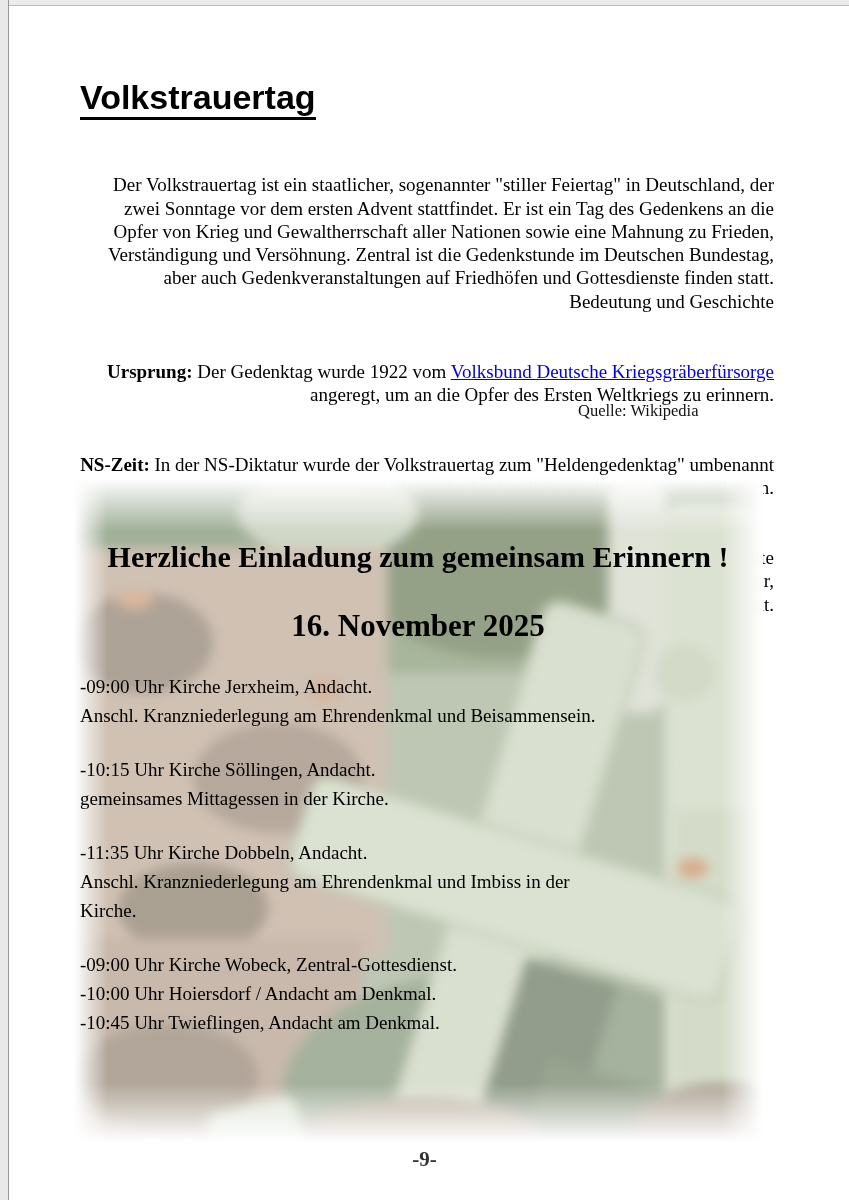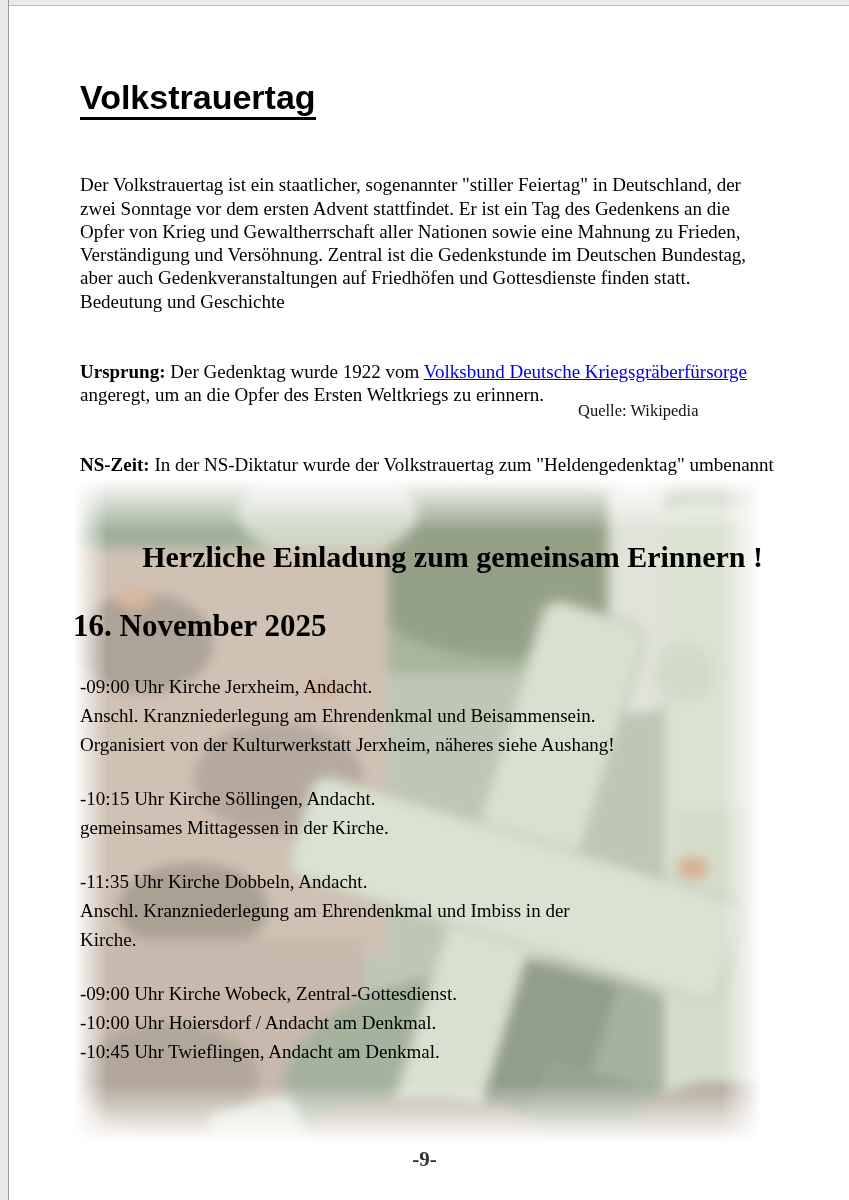--- a/index.html
+++ b/index.html
@@ -7,39 +7,39 @@
         font-family:"Liberation Serif", serif;color:#000;}
   .chrome-top{position:absolute;left:0;top:0;width:849px;height:5px;background:#ebebeb;
         border-bottom:1px solid #bdbdbd;}
   .chrome-left{position:absolute;left:0;top:0;width:8px;height:1200px;background:#e9e9e9;
         border-right:1px solid #979797;}
 
   .content{position:absolute;left:80px;top:80px;width:694px;}
   .doc-title{font-family:"Liberation Sans", sans-serif;font-weight:bold;font-size:34px;
         line-height:1.05;margin:0;display:inline-block;border-bottom:3px solid #000;
         padding-bottom:1px;letter-spacing:0px;}
-  .body-text{font-size:19px;line-height:23.3px;margin-top:7px;white-space:pre-wrap;}
+  .body-text{font-size:19px;line-height:23.3px;margin-top:7px;white-space:pre-wrap;text-align:right;}
   .body-text p{margin:0;}
   .lbl{font-weight:bold;}
   a.link{color:#0000dd;text-decoration:underline;cursor:pointer;}
   .source{position:absolute;left:578px;top:401px;font-size:16.5px;color:#111;}
 
   .invite{position:absolute;left:73px;top:478px;width:690px;height:665px;overflow:hidden;}
   .photo-svg{position:absolute;left:0;top:0;width:690px;height:665px;filter:blur(6px);}
   .photo-fade{position:absolute;left:0;top:0;width:690px;height:665px;
      background:
        linear-gradient(rgba(255,255,255,0.38), rgba(255,255,255,0.38)),
        linear-gradient(to bottom, #ffffff 0%, rgba(255,255,255,0) 8%),
        linear-gradient(to top, #ffffff 0%, rgba(255,255,255,0) 9%),
        linear-gradient(to right, #ffffff 0%, rgba(255,255,255,0) 5%),
        linear-gradient(to left, #ffffff 0%, rgba(255,255,255,0) 6%);}
   .invite-inner{position:absolute;left:0;top:0;width:690px;height:665px;}
-  .invite-heading{position:absolute;top:62px;left:0;width:100%;text-align:right;
+  .invite-heading{position:absolute;top:62px;left:0;width:100%;text-align:center;
         font-weight:bold;font-size:30px;}
-  .invite-date{position:absolute;top:130px;left:0;width:100%;text-align:left;
+  .invite-date{position:absolute;top:130px;left:0;width:100%;text-align:center;
         font-weight:bold;font-size:31px;}
   .events{position:absolute;top:194px;left:7px;width:683px;font-size:19px;line-height:29px;}
   .event-group{margin-bottom:25px;}
   .event-line{white-space:nowrap;}
 
   .pagenum{position:absolute;top:1147px;left:0;width:849px;text-align:center;
         font-weight:bold;font-size:21px;color:#333;}
 </style>
 </head>
 <body>
@@ -97,21 +97,20 @@
     </svg>
     <div class="photo-fade"></div>
 
     <div class="invite-inner">
       <div class="invite-heading">Herzliche Einladung zum gemeinsam Erinnern !</div>
       <div class="invite-date">16. November 2025</div>
       <div class="events">
         <div class="event-group">
           <div class="event-line">-09:00 Uhr Kirche Jerxheim, Andacht.</div>
           <div class="event-line">Anschl. Kranzniederlegung am Ehrendenkmal und Beisammensein.</div>
-          <div class="event-line">Organisiert von der Kulturwerkstatt Jerxheim, näheres siehe Aushang!</div>
         </div>
         <div class="event-group">
           <div class="event-line">-10:15 Uhr Kirche Söllingen, Andacht.</div>
           <div class="event-line">gemeinsames Mittagessen in der Kirche.</div>
         </div>
         <div class="event-group">
           <div class="event-line">-11:35 Uhr Kirche Dobbeln, Andacht.</div>
           <div class="event-line">Anschl. Kranzniederlegung am Ehrendenkmal und Imbiss in der</div>
           <div class="event-line">Kirche.</div>
         </div>

